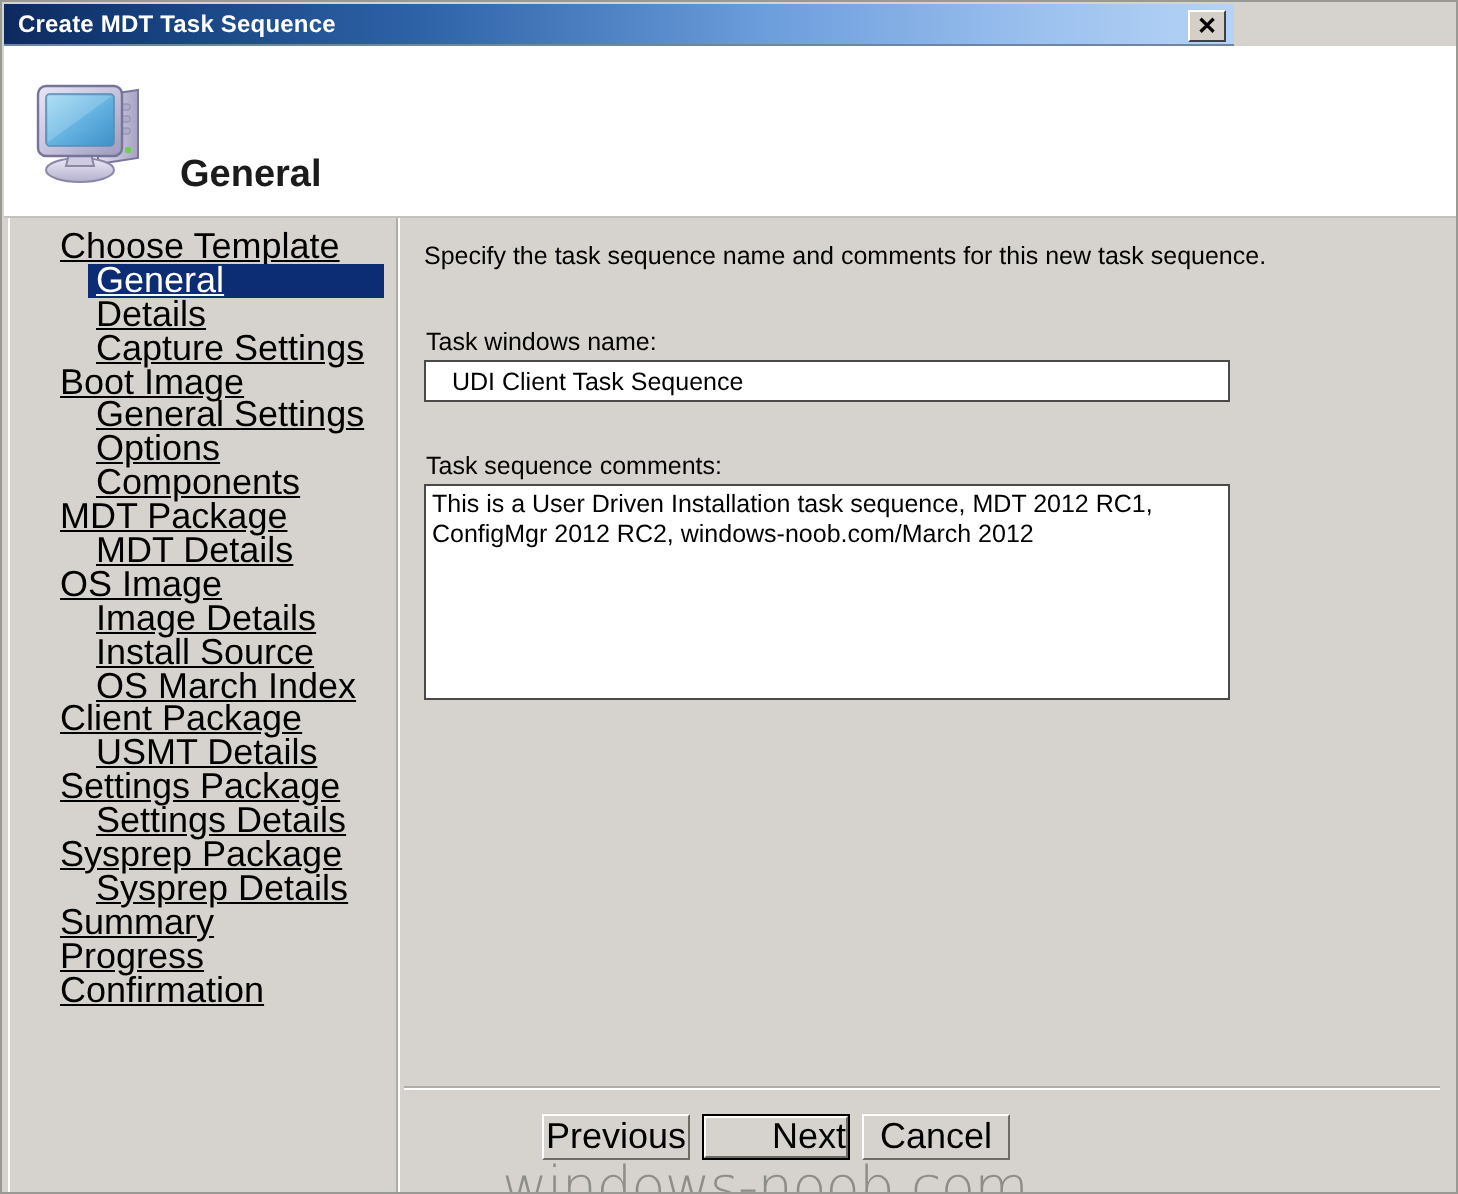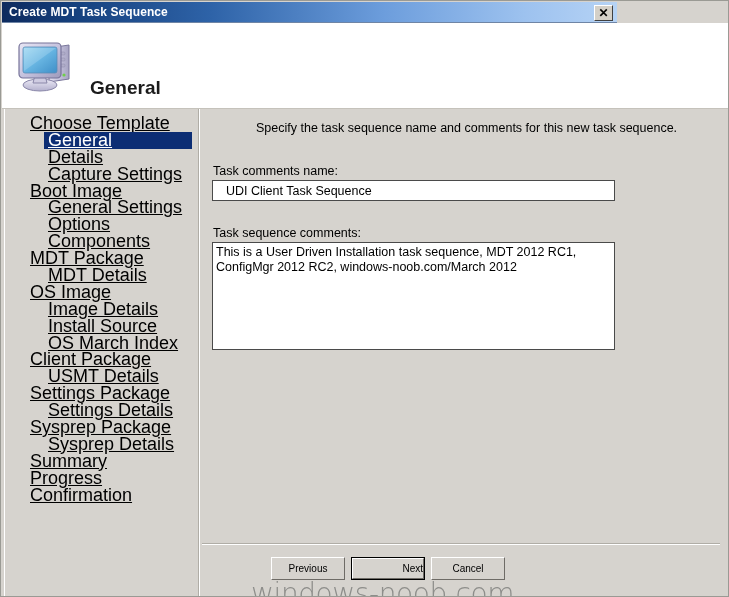--- a/index.html
+++ b/index.html
@@ -164,21 +164,20 @@
     width: 527px;
     height: 487px;
   }
   .instruction {
     position: absolute;
     left: 10px;
     top: 12px;
     font-size: 12.5px;
     color: #000000;
     white-space: nowrap;
-    margin-left: 44px;
   }
   .field-label {
     position: absolute;
     font-size: 12.5px;
     color: #000000;
     white-space: nowrap;
   }
   .label-name { left: 11px; top: 55px; }
   .label-comments { left: 11px; top: 117px; }
   .text-input {
@@ -239,21 +238,21 @@
     top: 448px;
     width: 74px;
     height: 23px;
     background: #d6d3ce;
     border-top: 1px solid #ffffff;
     border-left: 1px solid #ffffff;
     border-right: 1px solid #6e6b66;
     border-bottom: 1px solid #6e6b66;
     box-sizing: border-box;
     font-family: "Liberation Sans", sans-serif;
-    font-size: 10px;
+    font-size: 18px;
     color: #000000;
     text-align: center;
     line-height: 21px;
     cursor: pointer;
   }
   .btn-previous { left: 269px; }
   .btn-next {
     left: 349px;
     border: 1px solid #000000;
   }
@@ -366,21 +365,21 @@
         <div class="nav-item top">Summary</div>
         <div class="nav-item top">Progress</div>
         <div class="nav-item top">Confirmation</div>
       </div>
 
     <div class="v-divider"></div>
 
     <div class="content">
       <div class="instruction">Specify the task sequence name and comments for this new task sequence.</div>
 
-      <div class="field-label label-name">Task comments name:</div>
+      <div class="field-label label-name">Task windows name:</div>
       <input class="text-input" type="text" value="UDI Client Task Sequence" style="">
 
       <div class="field-label label-comments">Task sequence comments:</div>
       <textarea class="text-area" style="">This is a User Driven Installation task sequence, MDT 2012 RC1, ConfigMgr 2012 RC2, windows-noob.com/March 2012</textarea>
     </div>
 
     <div class="h-divider"></div>
 
     <div class="btn btn-previous">Previous</div>
     <div class="btn btn-next">

